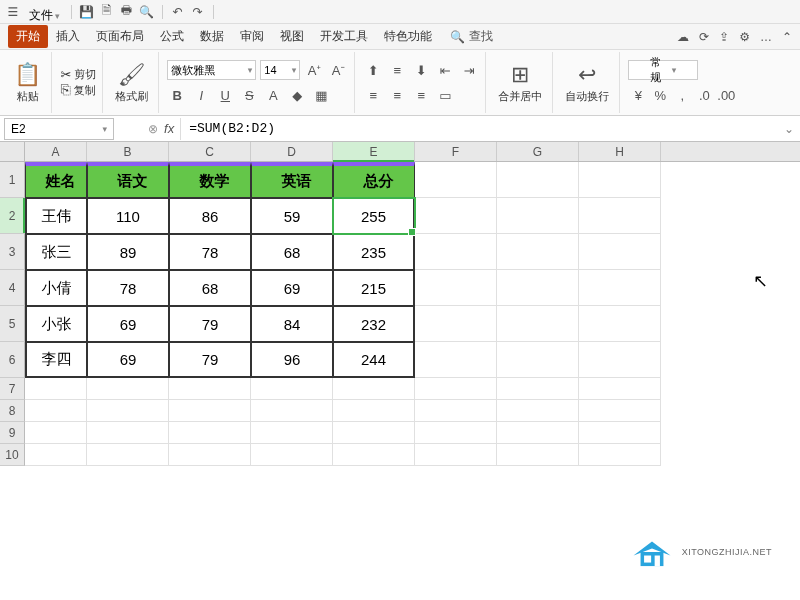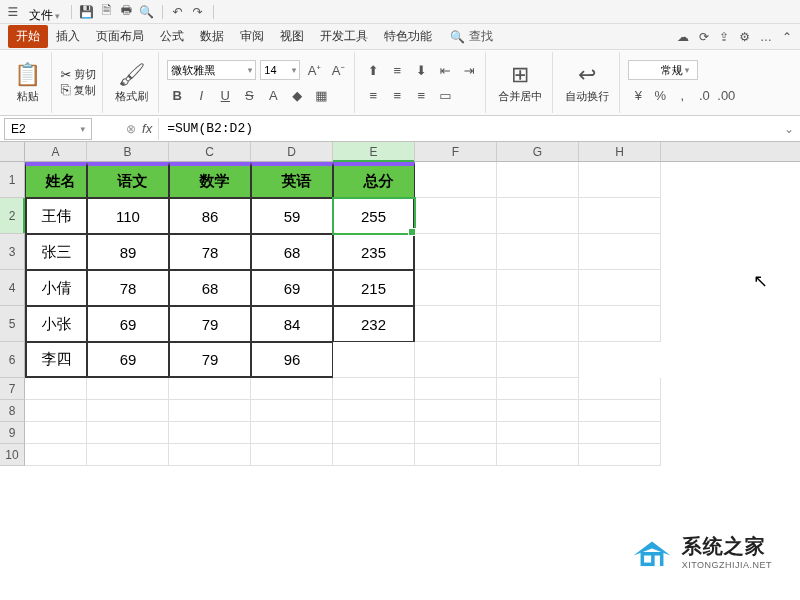--- a/index.html
+++ b/index.html
@@ -22,24 +22,24 @@
 .big-btn { display: flex; flex-direction: column; align-items: center; justify-content: center; gap: 1px; padding: 2px 4px; cursor: pointer; }
 .big-btn .icon { font-size: 22px; color: #555; }
 .big-btn .lbl { font-size: 11px; color: #333; }
 .small-row { display: flex; align-items: center; gap: 4px; padding: 1px 0; }
 .small-btn { display: flex; align-items: center; gap: 3px; font-size: 11px; color: #333; cursor: pointer; }
 .small-btn .icon { font-size: 13px; }
 .font-select { width: 89px; height: 20px; border: 1px solid #ccc; font-size: 11px; padding: 0 3px; display:flex; align-items:center; justify-content:space-between; background:#fff; }
 .size-select { width: 40px; height: 20px; border: 1px solid #ccc; font-size: 11px; padding: 0 3px; display:flex; align-items:center; justify-content:space-between; background:#fff; }
 .toolbar-icon { width: 20px; height: 20px; display: inline-flex; align-items: center; justify-content: center; color: #555; font-size: 13px; cursor:pointer; }
 .format-row { display: flex; align-items: center; gap: 2px; padding: 1px 0; }
-.format-sel { width: 70px; height: 20px; border: 1px solid #ccc; font-size: 11px; padding: 0 8px; display:flex; align-items:center; justify-content:flex-end; background:#fff; }
+.format-sel { width: 70px; height: 20px; border: 1px solid #ccc; font-size: 11px; padding: 0 21px; display:flex; align-items:center; justify-content:flex-start; background:#fff; }
 
 .formula-bar { height: 26px; background: #fff; border-bottom: 1px solid #c0c0c0; display: flex; align-items: center; }
-.name-box { width: 88px; height: 22px; margin: 0 4px; border: 1px solid #c0c0c0; display: flex; align-items: center; justify-content: space-between; padding: 0 6px; font-size: 12px; background:#fff; }
+.name-box { width: 110px; height: 22px; margin: 0 4px; border: 1px solid #c0c0c0; display: flex; align-items: center; justify-content: space-between; padding: 0 6px; font-size: 12px; background:#fff; }
 .fx-group { display: flex; align-items: center; gap: 6px; margin-left: 30px; }
 .fx-icon { font-style: italic; font-size: 13px; color: #555; }
 .formula-input { flex: 1; height: 22px; border: none; border-left: 1px solid #ddd; padding: 0 8px; font-size: 13px; font-family: "Courier New", monospace; outline:none; margin-left: 6px; }
 .formula-expand { width: 22px; color: #888; cursor:pointer; text-align:center; }
 
 .sheet-area { position: relative; height: 458px; overflow: hidden; background:#fff; }
 .col-headers { display: flex; height: 20px; background: #e8e8e8; border-bottom: 1px solid #bbb; }
 .corner { width: 25px; border-right: 1px solid #bbb; background: #e8e8e8; }
 .col-h { border-right: 1px solid #ccc; display: flex; align-items: center; justify-content: center; color: #555; font-size: 12px; background: #e8e8e8; }
 .col-A { width: 62px; } .col-B { width: 82px; } .col-C { width: 82px; } .col-D { width: 82px; } .col-E { width: 82px; }
@@ -293,20 +293,21 @@
       <div class="cell col-G"></div>
       <div class="cell col-H"></div>
     </div>
 
     <div class="row r6">
       <div class="row-h">6</div>
       <div class="cell data first-col col-A">李四</div>
       <div class="cell data col-B">69</div>
       <div class="cell data col-C">79</div>
       <div class="cell data col-D">96</div>
+      <div class="cell data last-col col-E">244</div>
       <div class="cell col-F"></div>
       <div class="cell col-G"></div>
       <div class="cell col-H"></div>
     </div>
 
     <div class="row short">
       <div class="row-h">7</div>
       <div class="cell col-A"></div>
         <div class="cell col-B"></div>
         <div class="cell col-C"></div>
@@ -353,19 +354,18 @@
   </div>
 
   <div class="watermark">
     <svg class="logo" viewBox="0 0 50 40">
       <path d="M4 24 L25 8 L46 24 L25 16 Z" fill="#2aa5de"></path>
       <rect x="12" y="20" width="26" height="16" fill="#2aa5de"></rect>
       <rect x="16" y="24" width="8" height="8" fill="#fff"></rect>
       <rect x="28" y="24" width="6" height="12" fill="#fff"></rect>
     </svg>
     <div class="txt">
-      <span class="cn">系统之家</span>
       <span class="en">XITONGZHIJIA.NET</span>
     </div>
   </div>
 
   <span class="cursor">↖</span>
 </div>
 
 </body></html>

